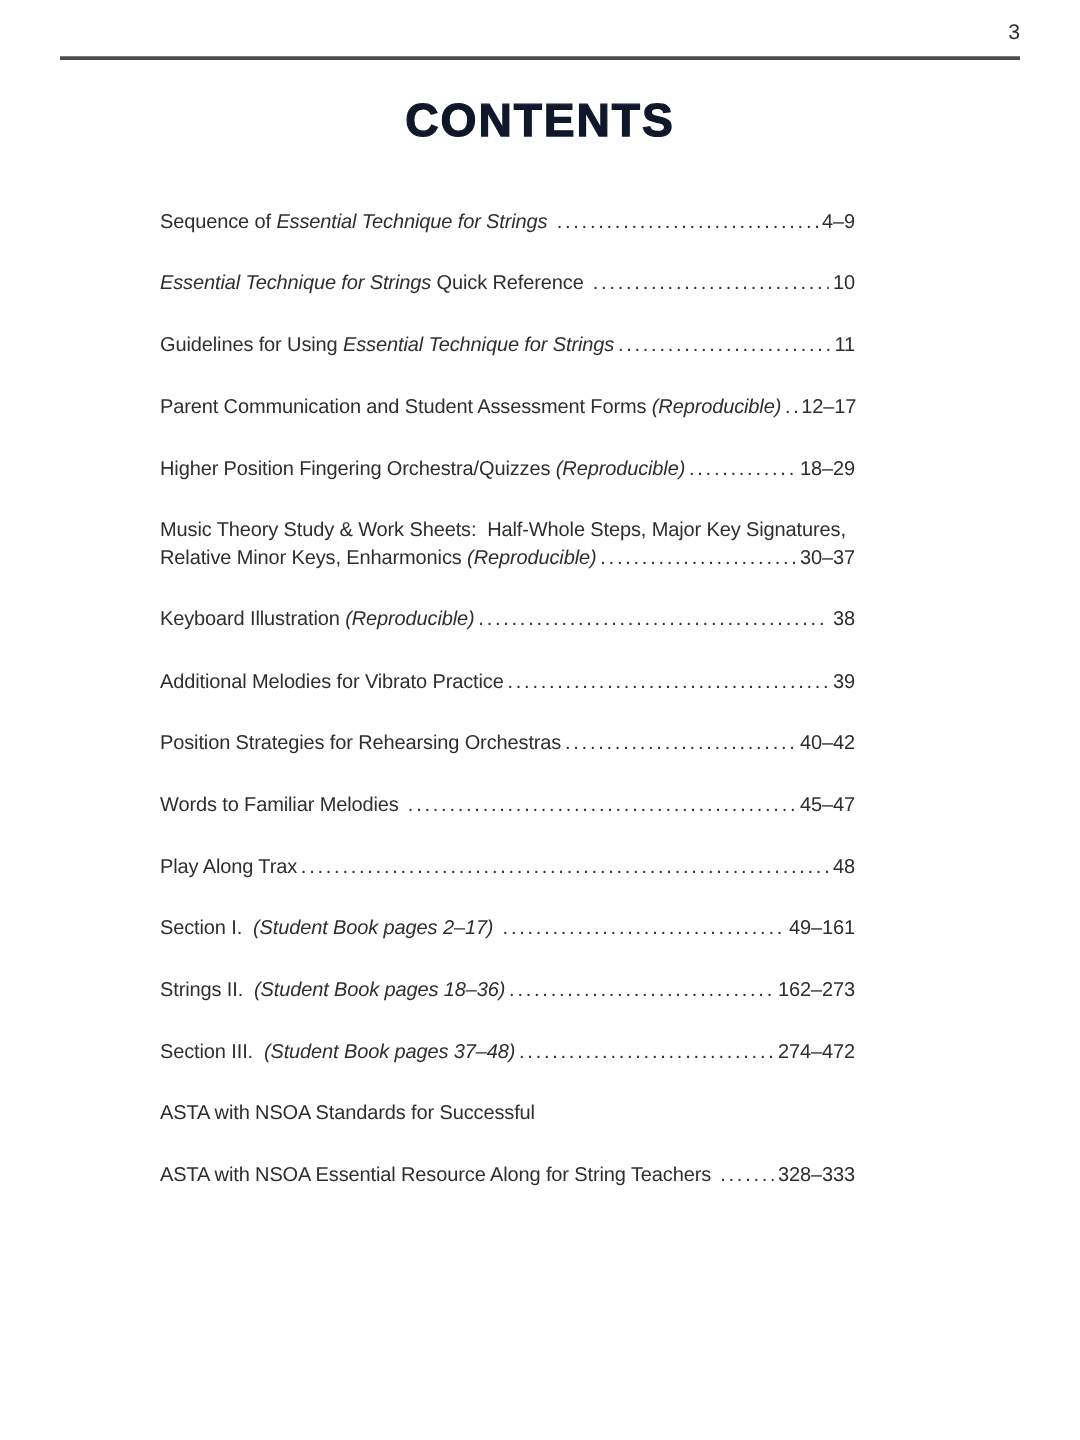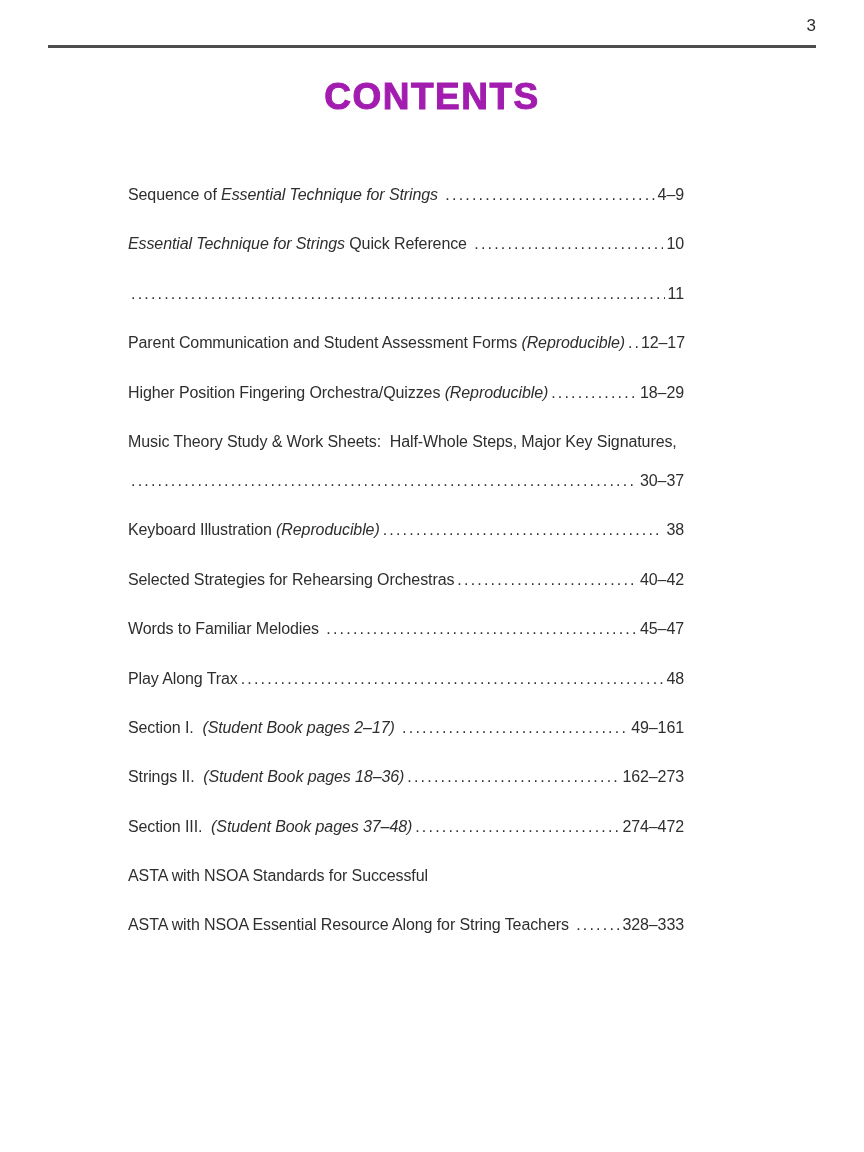--- a/index.html
+++ b/index.html
@@ -35,39 +35,38 @@
     position: absolute;
     top: 78px;
     left: 0;
     width: 100%;
     text-align: center;
     font-size: 37px;
     line-height: 1;
     font-weight: bold;
     letter-spacing: 1.5px;
     -webkit-text-stroke: 1px currentColor;
-    color: #a21caf;
+    color: #0f172a;
   }
   .toc {
     position: absolute;
     top: 167px;
     left: 128px;
     width: 556px;
     font-size: 16px;
     letter-spacing: -0.1px;
   }
   .entry { margin-bottom: 27.4px; }
   .line {
     line-height: 22px;
     white-space: nowrap;
   }
   .line.with-page {
     display: flex;
     align-items: baseline;
-    margin-top: 17px;
   }
   .segs { flex: 0 0 auto; }
   .seg { white-space: pre; }
   .s-italic { font-style: italic; }
   .s-bold { font-weight: normal; }
   .leader {
     flex: 1 1 auto;
     overflow: hidden;
     white-space: nowrap;
     min-width: 10px;
@@ -99,20 +98,21 @@
     </div>
     <div class="entry">
       <div class="line with-page">
         <span class="segs"><span class="seg s-italic">Essential Technique for Strings</span><span class="seg s-regular"> Quick Reference </span></span>
         <span class="leader"></span>
         <span class="pg">10</span>
       </div>
     </div>
     <div class="entry">
       <div class="line with-page">
+        <span class="segs"><span class="seg s-regular">Guidelines for Using </span><span class="seg s-italic">Essential Technique for Strings</span></span>
         <span class="leader"></span>
         <span class="pg">11</span>
       </div>
     </div>
     <div class="entry">
       <div class="line with-page">
         <span class="segs"><span class="seg s-regular">Parent Communication and Student Assessment Forms </span><span class="seg s-italic">(Reproducible)</span></span>
         <span class="leader"></span>
         <span class="pg">12–17</span>
       </div>
@@ -120,34 +120,42 @@
     <div class="entry">
       <div class="line with-page">
         <span class="segs"><span class="seg s-regular">Higher Position Fingering Orchestra/Quizzes </span><span class="seg s-italic">(Reproducible)</span></span>
         <span class="leader"></span>
         <span class="pg">18–29</span>
       </div>
     </div>
     <div class="entry">
       <div class="line"><span class="segs"><span class="seg s-regular">Music Theory Study &amp; Work Sheets:  Half-Whole Steps, Major Key Signatures,</span></span></div>
       <div class="line with-page">
+        <span class="segs"><span class="seg s-regular">Relative Minor Keys, Enharmonics </span><span class="seg s-italic">(Reproducible)</span></span>
         <span class="leader"></span>
         <span class="pg">30–37</span>
       </div>
     </div>
     <div class="entry">
       <div class="line with-page">
         <span class="segs"><span class="seg s-regular">Keyboard Illustration </span><span class="seg s-italic">(Reproducible)</span></span>
         <span class="leader"></span>
         <span class="pg">38</span>
       </div>
     </div>
     <div class="entry">
       <div class="line with-page">
-        <span class="segs"><span class="seg s-regular">Selected Strategies for Rehearsing Orchestras</span></span>
+        <span class="segs"><span class="seg s-regular">Additional Melodies for Vibrato Practice</span></span>
+        <span class="leader"></span>
+        <span class="pg">39</span>
+      </div>
+    </div>
+    <div class="entry">
+      <div class="line with-page">
+        <span class="segs"><span class="seg s-regular">Position Strategies for Rehearsing Orchestras</span></span>
         <span class="leader"></span>
         <span class="pg">40–42</span>
       </div>
     </div>
     <div class="entry">
       <div class="line with-page">
         <span class="segs"><span class="seg s-regular">Words to Familiar Melodies </span></span>
         <span class="leader"></span>
         <span class="pg">45–47</span>
       </div>

